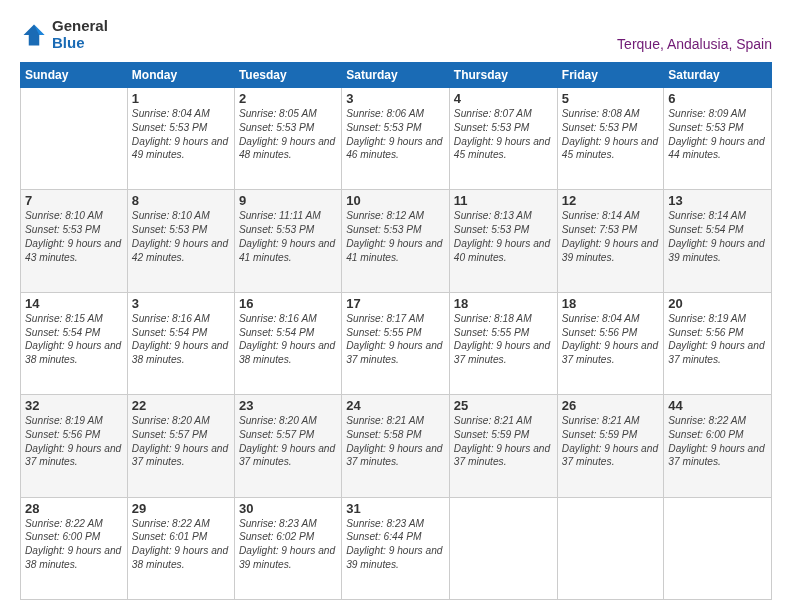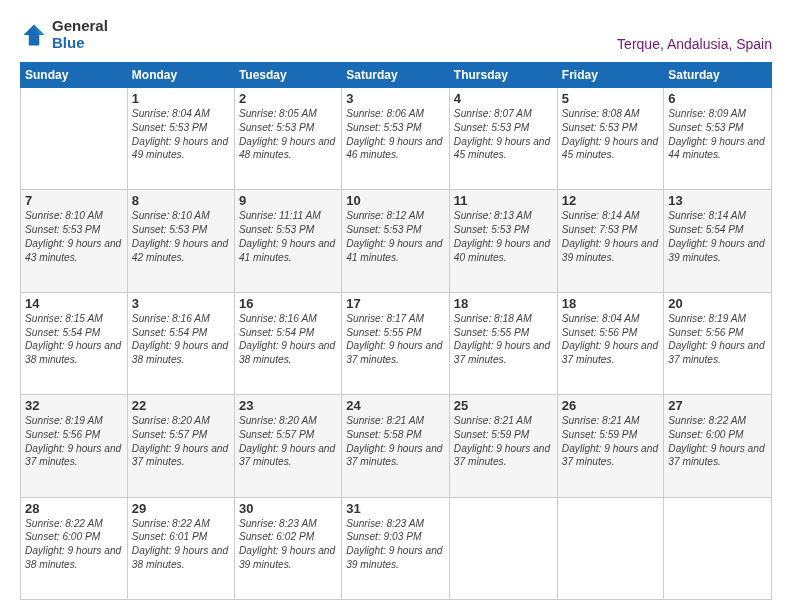--- a/index.html
+++ b/index.html
@@ -326,21 +326,21 @@
 and 37 minutes.</div>
           </td>
           <td>
             <span class="day-num">26</span>
             <div class="day-info">Sunrise: 8:21 AM
 Sunset: 5:59 PM
 Daylight: 9 hours
 and 37 minutes.</div>
           </td>
           <td>
-            <span class="day-num">27</span>
+            <span class="day-num">44</span>
             <div class="day-info">Sunrise: 8:22 AM
 Sunset: 6:00 PM
 Daylight: 9 hours
 and 37 minutes.</div>
           </td>
         </tr>
         <tr>
           <td>
             <span class="day-num">28</span>
             <div class="day-info">Sunrise: 8:22 AM
@@ -358,21 +358,21 @@
           <td>
             <span class="day-num">30</span>
             <div class="day-info">Sunrise: 8:23 AM
 Sunset: 6:02 PM
 Daylight: 9 hours
 and 39 minutes.</div>
           </td>
           <td>
             <span class="day-num">31</span>
             <div class="day-info">Sunrise: 8:23 AM
-Sunset: 9:03 PM
+Sunset: 6:44 PM
 Daylight: 9 hours
 and 39 minutes.</div>
           </td>
           <td class="empty-cell"></td>
           <td class="empty-cell"></td>
           <td class="empty-cell"></td>
         </tr>
       </tbody>
   </table>
 </div>

